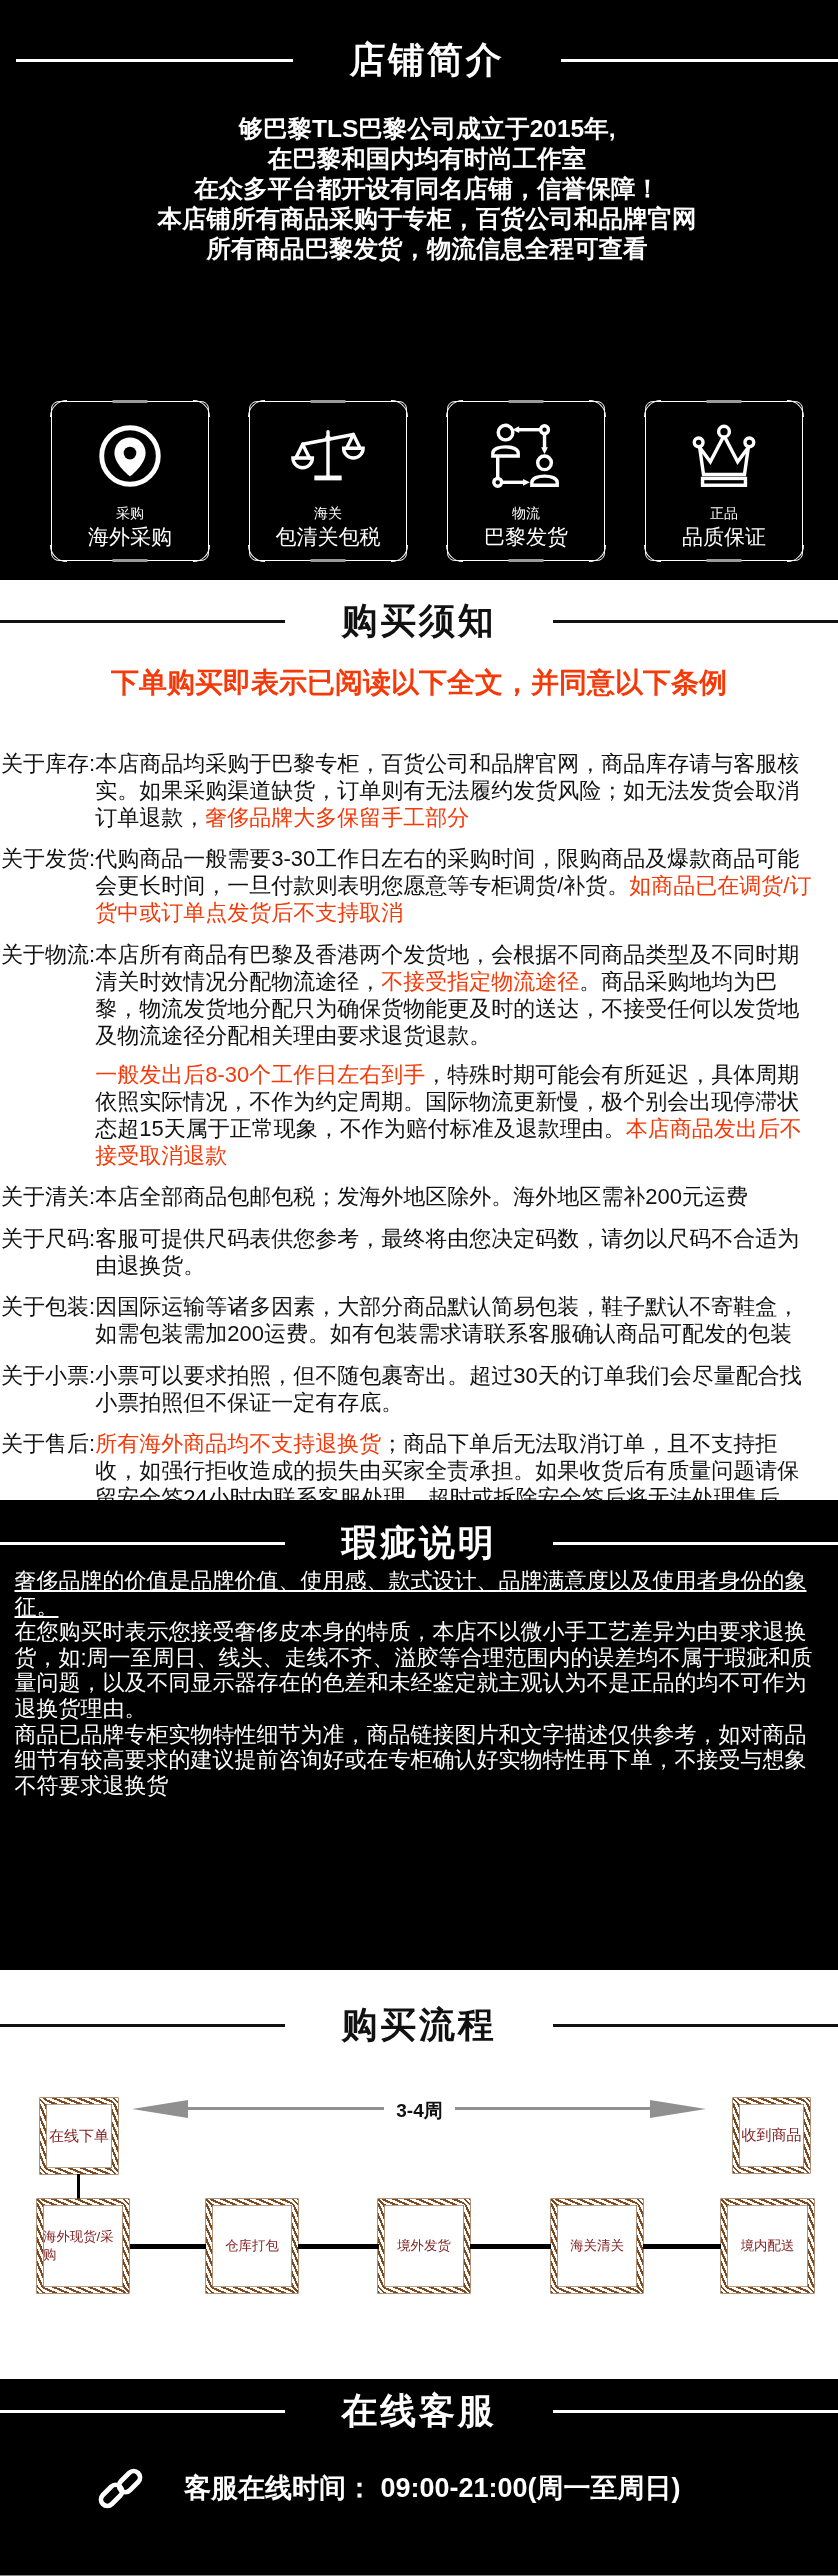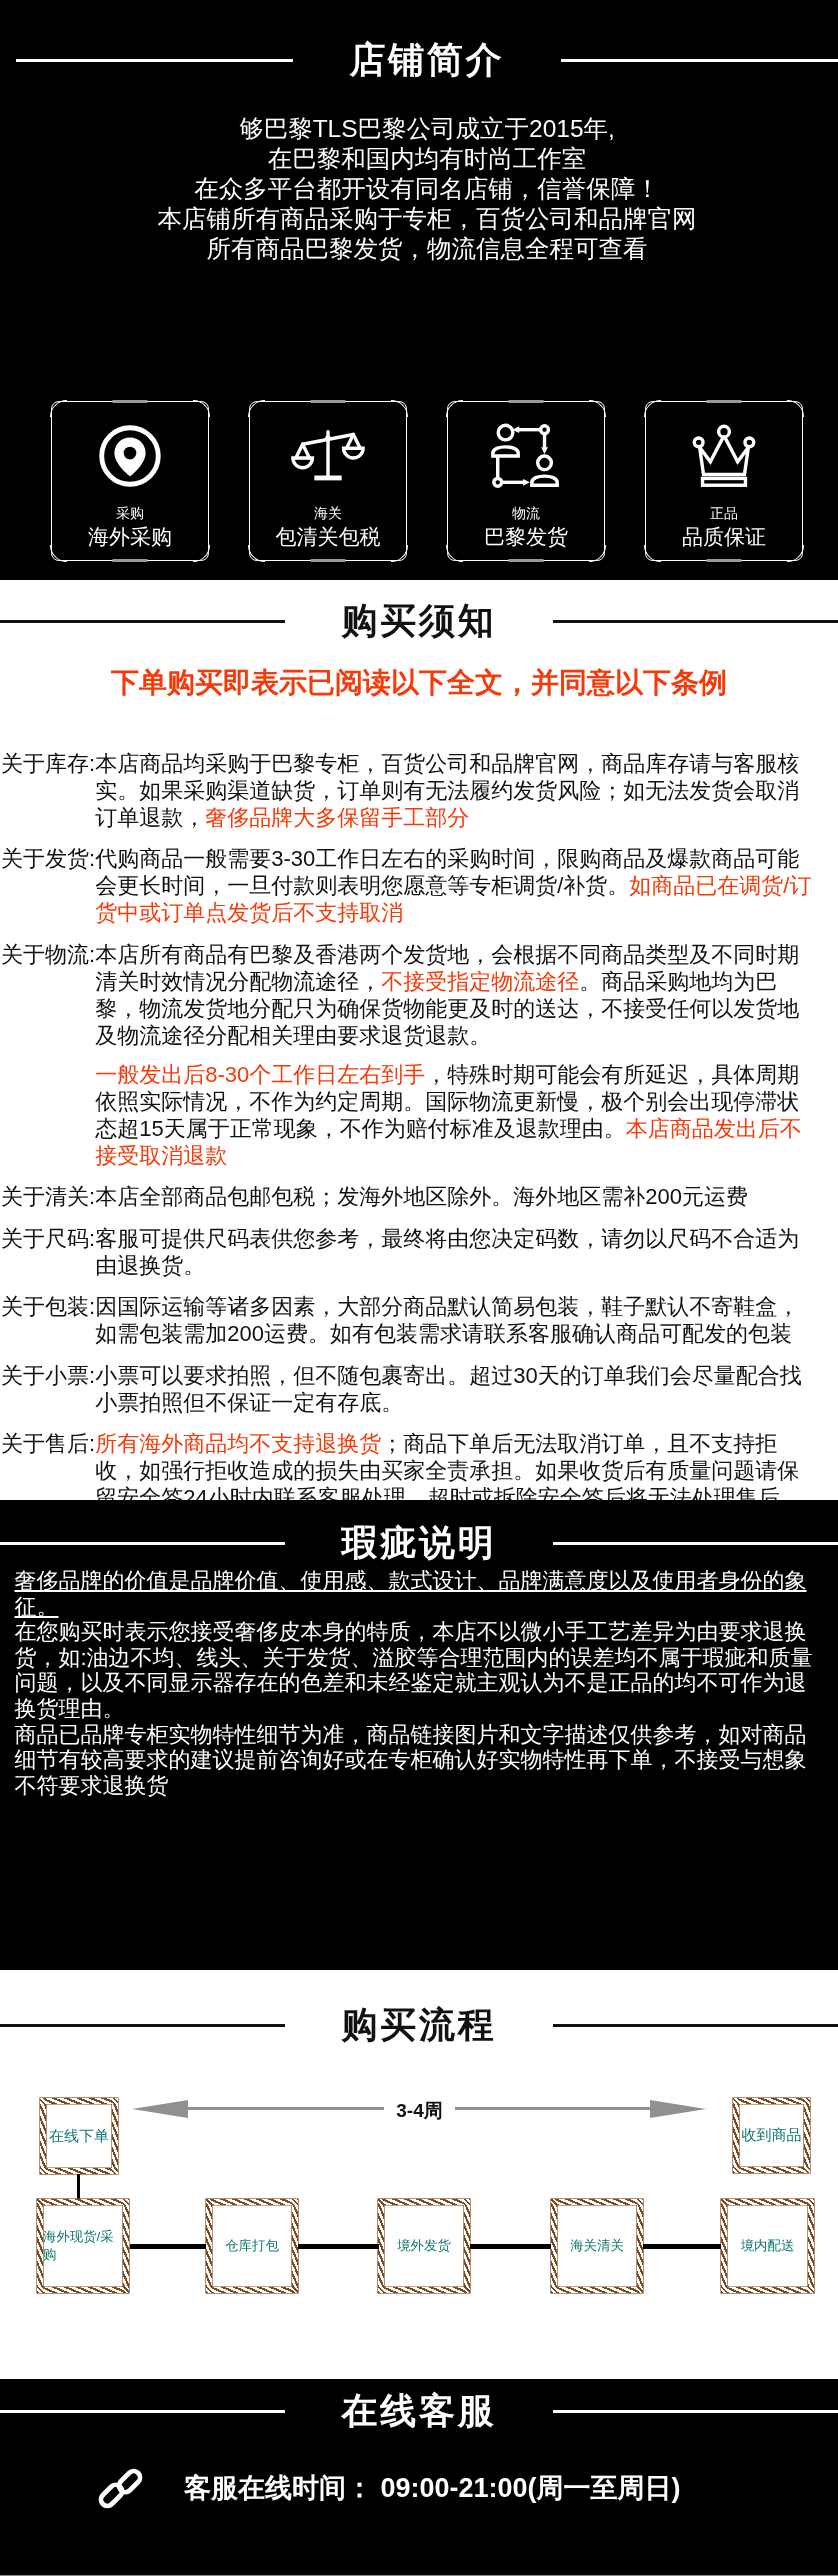--- a/index.html
+++ b/index.html
@@ -12,21 +12,21 @@
   
   .sec-title { display:flex; align-items:center; }
   .sec-title .line { flex:1; height:2.8px; background:#fff; }
   .white .sec-title .line { background:#111; height:3.3px; }
   .sec-title h2 { margin:0 56px; font-size:36px; font-weight:700;
                   letter-spacing:2.8px; white-space:nowrap; }
 
   
   .sec-a { height:580px; padding-top:36px;padding-left:16px; }
   .intro-lines { margin-top:29px; text-align:center; font-size:24.5px; line-height:30px; }
-  .intro-lines p { margin:0; font-weight:400; }
+  .intro-lines p { margin:0; font-weight:700; }
   .badges { margin-top:137px; display:flex; justify-content:center; gap:40px; }
   .badge { width:158px; height:160px; border:1.7px solid #fff; border-radius:7.8px;
            position:relative; text-align:center; }
   .badge svg { margin-top:14.5px; }
   .badge .b1 { position:absolute; bottom:37px; left:0; width:100%; font-size:14px; margin:0; }
   .badge .b2 { position:absolute; bottom:9px; left:0; width:100%; font-size:21px; margin:0; }
   .corner { position:absolute; width:16.7px; height:16.7px; }
   .c-tl { top:-1.7px; left:-1.7px;  border-top:1.7px solid #fff; border-left:1.7px solid #fff;  border-top-left-radius:100%; }
   .c-tr { top:-1.7px; right:-1.7px; border-top:1.7px solid #fff; border-right:1.7px solid #fff; border-top-right-radius:100%; }
   .c-bl { bottom:-1.7px; left:-1.7px;  border-bottom:1.7px solid #fff; border-left:1.7px solid #fff;  border-bottom-left-radius:100%; }
@@ -48,21 +48,21 @@
   .sec-c { height:470px; padding-top:19px; }
   .sec-c p { margin:0; padding:0 14.5px; font-size:22px; line-height:25.6px; }
   .dp1 { margin-top:39px; } .dp2 { margin-top:40px;text-decoration:underline; }
   .dp3 { margin-top:53px; } .dp4 { margin-top:37px; }
 
   
   .sec-d { height:409px; padding-top:31px; }
   .fbox { position:absolute; background:#fff; border:6.7px solid transparent;
           border-image: repeating-linear-gradient(45deg,#7c4a21 0 3.3px,#ffffff 3.3px 7.2px) 12;
           box-shadow: 0 0 0 0.6px #7c4a21, inset 0 0 0 0.6px #7c4a21;
-          display:flex; align-items:center; justify-content:center; color:#0f766e; }
+          display:flex; align-items:center; justify-content:center; color:#7f1d1d; }
   .fbox.top { font-size:15px; }
   .fbox.bot { font-size:13.4px; }
   .shaft { position:absolute; height:3.3px; background:#909090; }
   .ah { position:absolute; width:0; height:0; border-top:9px solid transparent; border-bottom:9px solid transparent; }
   .ah.l { border-right:56px solid #909090; }
   .ah.r { border-left:56px solid #909090; }
   .duration { position:absolute; text-align:center; font-size:19px; font-weight:700; color:#111; }
   .vline { position:absolute; width:3.3px; background:#000; }
   .hline { position:absolute; height:5px; background:#000; }
 
@@ -214,21 +214,21 @@
     </div>
   </section>
 
   <section class="sec-c black">
     <div class="sec-title">
       <span class="line"></span>
       <h2>瑕疵说明</h2>
       <span class="line"></span>
     </div>
     <p class="dp2">奢侈品牌的价值是品牌价值、使用感、款式设计、品牌满意度以及使用者身份的象征。</p>
-    <p class="dp3">在您购买时表示您接受奢侈皮本身的特质，本店不以微小手工艺差异为由要求退换货，如:油边不均、线头、关于发货、溢胶等合理范围内的误差均不属于瑕疵和质量问题，以及不同显示器存在的色差和未经鉴定就主观认为不是正品的均不可作为退换货理由。</p>
+    <p class="dp3">在您购买时表示您接受奢侈皮本身的特质，本店不以微小手工艺差异为由要求退换货，如:周一至周日、线头、走线不齐、溢胶等合理范围内的误差均不属于瑕疵和质量问题，以及不同显示器存在的色差和未经鉴定就主观认为不是正品的均不可作为退换货理由。</p>
     <p class="dp4">商品已品牌专柜实物特性细节为准，商品链接图片和文字描述仅供参考，如对商品细节有较高要求的建议提前咨询好或在专柜确认好实物特性再下单，不接受与想象不符要求退换货</p>
   </section>
 
   <section class="sec-d white">
     <div class="sec-title">
       <span class="line"></span>
       <h2>购买流程</h2>
       <span class="line"></span>
     </div>
 

